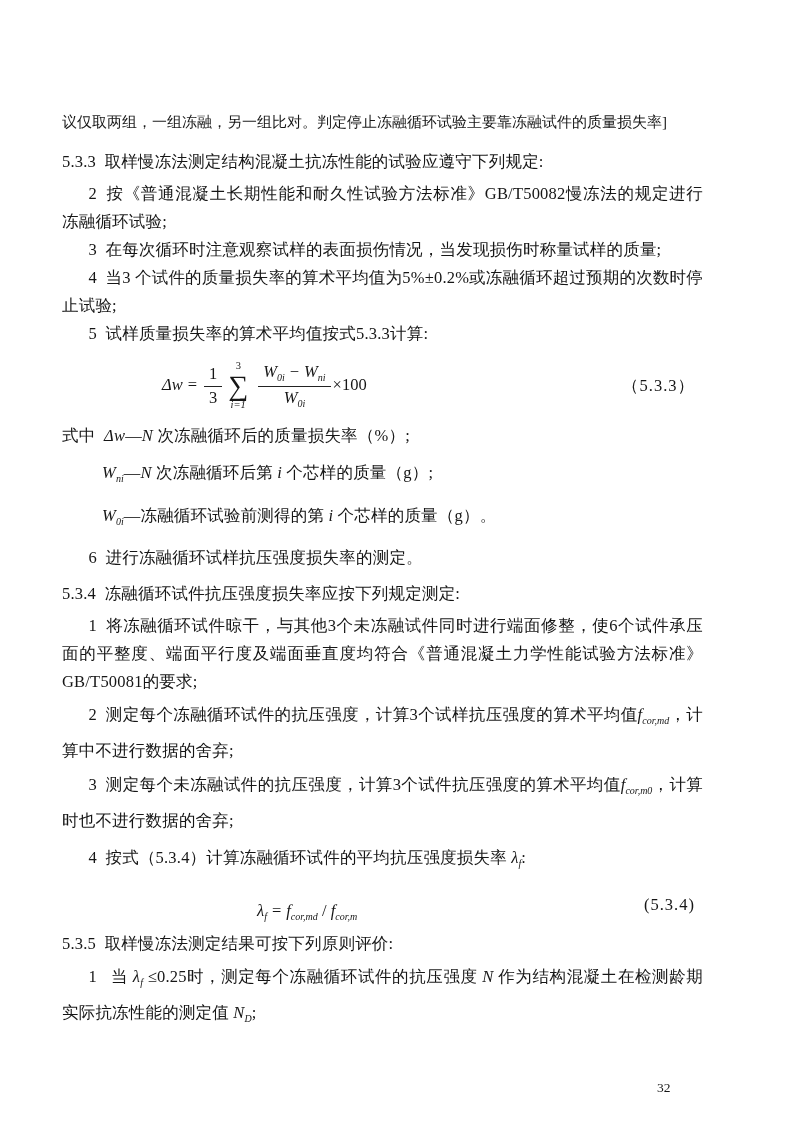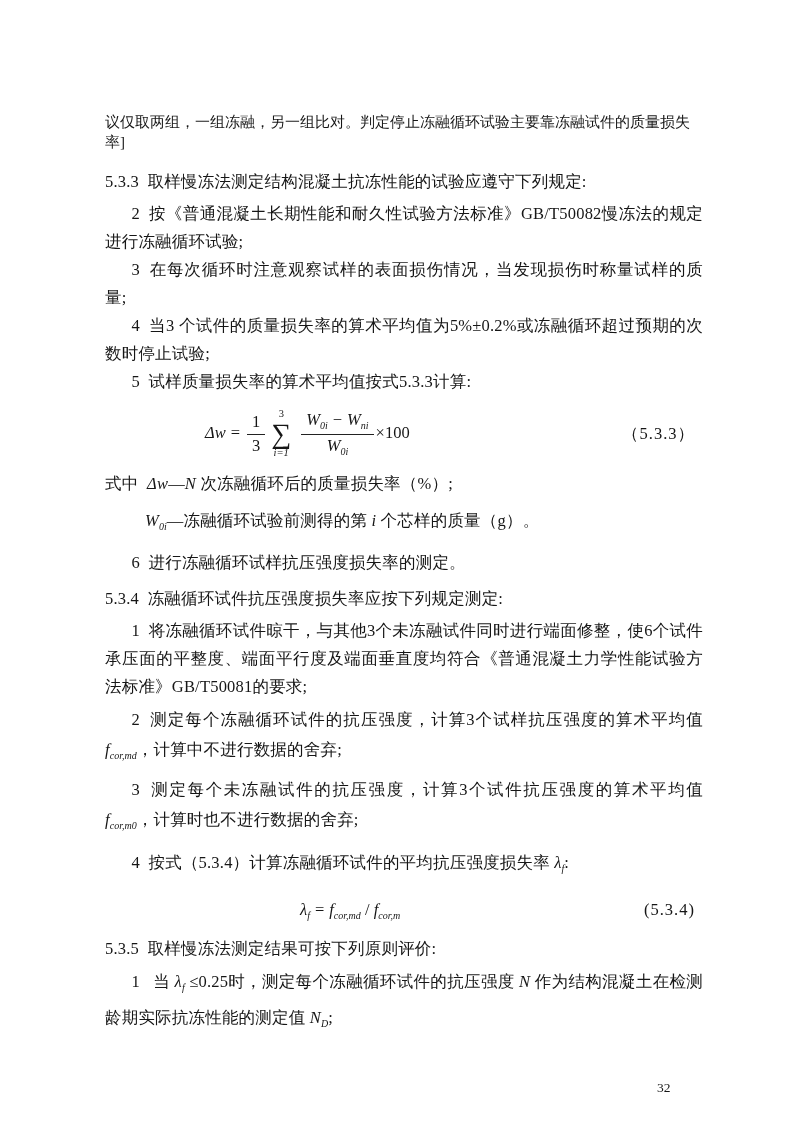--- a/index.html
+++ b/index.html
@@ -1,35 +1,35 @@
 <!DOCTYPE html>
 <html><head>
 <meta charset="utf-8">
 <style>
   html,body{margin:0;padding:0;background:#e8e8e8;}
   .page{
     width:794px;height:1123px;margin:0 auto;position:relative;
     background:#ffffff;box-sizing:border-box;
-    padding:112px 91px 0 105px;
+    padding:112px 91px 0 62px;
     font-family:"Liberation Serif","DejaVu Serif",serif;
     color:#161616;overflow:hidden;
   }
   .note{font-size:15px;line-height:20px;margin:0 0 16px 0;white-space:pre-wrap;}
   .para{font-size:16.5px;line-height:28px;margin:0;text-align:justify;white-space:pre-wrap;letter-spacing:0.2px;}
   .h{margin:8px 0 4px 0;}
   .item{text-indent:1.6em;}
   .loose{line-height:30px;margin-top:4px;}
   .def{padding-left:40px;margin-top:9px;}
   .where{margin-top:0;}
   .mvar{font-style:italic;}
   .msub{font-style:italic;font-size:10px;vertical-align:-4px;letter-spacing:0;}
   .mop{margin:0 5px;}
   .formula-row{position:relative;display:flex;align-items:center;margin:8px 0 6px 0;
     font-size:16.5px;min-height:60px;padding-left:100px;}
-  .formula-row.second{min-height:34px;padding-left:195px;margin:10px 0 8px 0;}
+  .formula-row.second{min-height:34px;padding-left:195px;margin:10px 0 8px 0;align-items:flex-end;}
   .eq-num{position:absolute;right:8px;top:50%;transform:translateY(-50%);letter-spacing:1px;}
   .frac{display:inline-flex;flex-direction:column;align-items:center;vertical-align:middle;
     text-align:center;line-height:1.25;margin:0 2px;}
   .fnum{display:block;border-bottom:1.3px solid #222;padding:0 5px 1px 5px;}
   .fden{display:block;padding-top:1px;}
   .sigma-wrap{display:inline-flex;flex-direction:column;align-items:center;vertical-align:middle;
     line-height:1;margin:0 8px 0 4px;}
   .slim{font-size:10.5px;line-height:1.2;}
   .sigma{font-size:28px;line-height:0.95;}
   .it{font-style:italic;}
@@ -60,20 +60,21 @@
         </span><span class="frac">
           <span class="fnum"><span class="mvar">W</span><span class="msub">0i</span><span class="mop">−</span><span class="mvar">W</span><span class="msub">ni</span></span>
           <span class="fden"><span class="mvar">W</span><span class="msub">0i</span></span>
         </span><span>×100</span>
     </span>
     <span class="eq-num">（5.3.3）</span>
   </div>
 
   <p class="para where"><span>式中  </span><span class="mvar">Δw</span><span>—</span><span class="mvar">N</span><span> 次冻融循环后的质量损失率（%）;</span></p>
 
+  <p class="para def"><span class="mvar">W</span><span class="msub">ni</span><span>—</span><span class="mvar">N</span><span> 次冻融循环后第 </span><span class="mvar">i</span><span> 个芯样的质量（g）;</span></p>
 
   <p class="para def"><span class="mvar">W</span><span class="msub">0i</span><span>—</span><span>冻融循环试验前测得的第 </span><span class="mvar">i</span><span> 个芯样的质量（g）。</span></p>
 
   <p class="para item" style="margin-top:8px">6  进行冻融循环试样抗压强度损失率的测定。</p>
 
   <p class="para h">5.3.4  冻融循环试件抗压强度损失率应按下列规定测定:</p>
   <p class="para item">1  将冻融循环试件晾干，与其他3个未冻融试件同时进行端面修整，使6个试件承压面的平整度、端面平行度及端面垂直度均符合《普通混凝土力学性能试验方法标准》GB/T50081的要求;</p>
 
   <p class="para item loose"><span>2  测定每个冻融循环试件的抗压强度，计算3个试样抗压强度的算术平均值</span><span class="mvar">f</span><span class="msub">cor,md</span><span>，计算中不进行数据的舍弃;</span></p>
 

